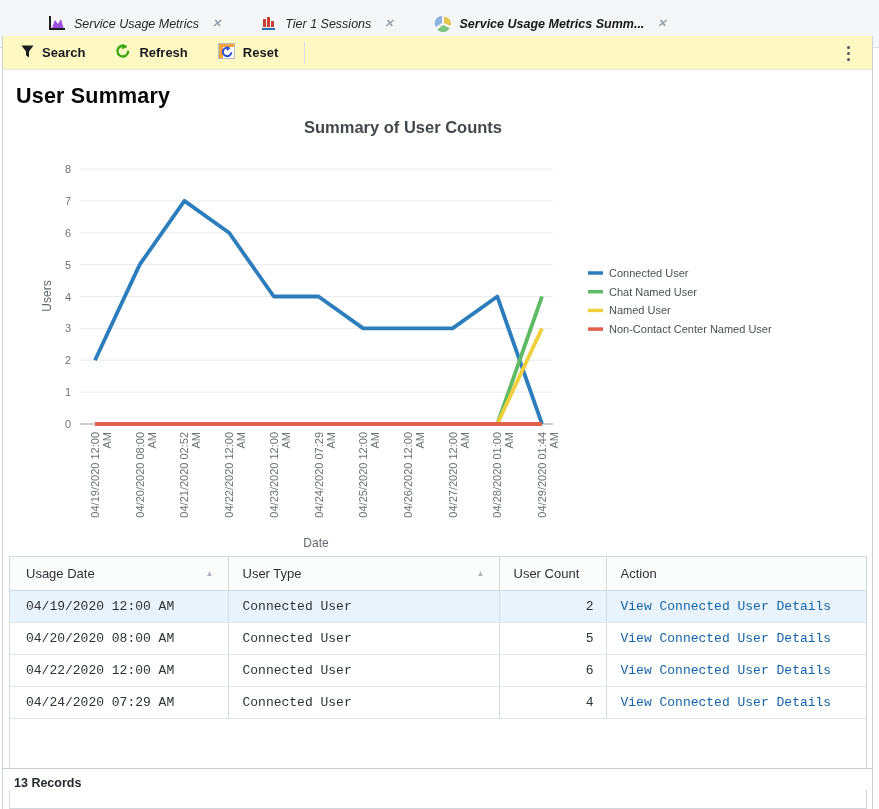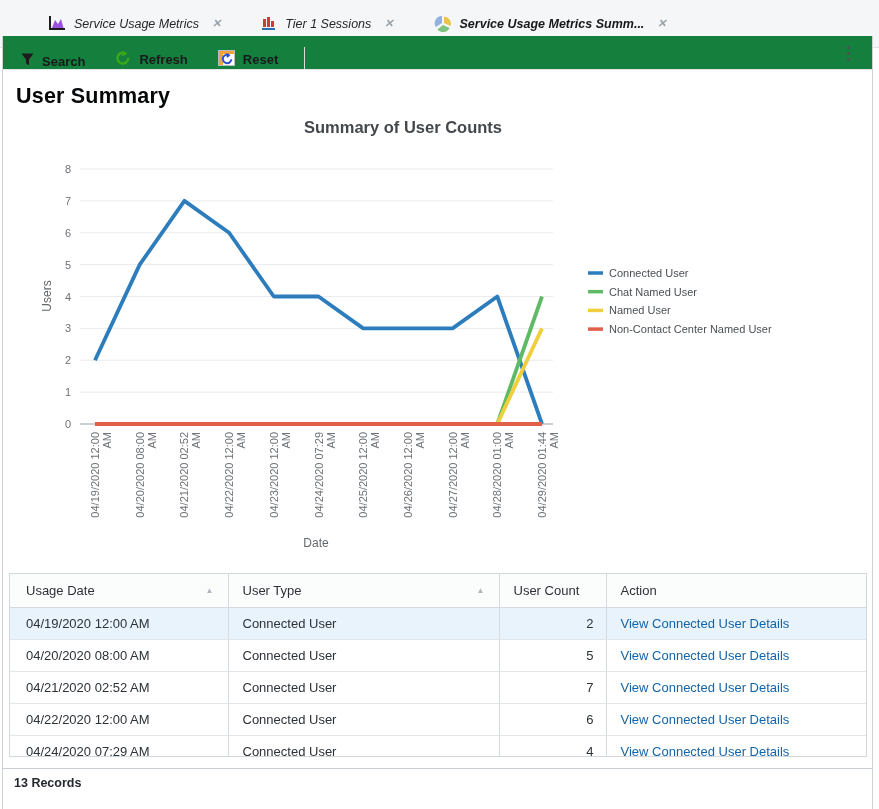--- a/index.html
+++ b/index.html
@@ -13,44 +13,44 @@
   .tab.active .tlabel { font-weight:700; color:#16191c; }
   .tab.active::after { content:""; position:absolute; left:0; right:0; bottom:0; height:4px; background:#1478d6; }
   .tclose { font-size:11px; color:#9aa2a9; font-weight:700; margin-left:4px; }
   .ticon svg { display:block; }
 
   
   .vline { position:absolute; top:36px; bottom:0; width:1px; background:#ccd2d6; }
   .vline.left { left:2px; } .vline.right { left:872px; }
 
   
-  .toolbar { position:absolute; top:36px; left:3px; width:869px; height:34px; background:#15803d;
-             border-bottom:1px solid #e3e6e9; display:flex; align-items:flex-end; padding-left:18px; gap:30px; }
+  .toolbar { position:absolute; top:36px; left:3px; width:869px; height:34px; background:#fef9c3;
+             border-bottom:1px solid #e3e6e9; display:flex; align-items:center; padding-left:18px; gap:30px; }
   .tbtn { display:flex; align-items:center; gap:8px; background:none; border:none; cursor:pointer;
           font-family:inherit; font-size:13px; font-weight:600; color:#17191c; }
   .tdivider { width:1px; height:22px; background:#d8dce0; margin-left:-4px; }
   .kebab { position:absolute; right:14px; top:7px; width:20px; height:20px; display:flex; flex-direction:column;
            align-items:center; justify-content:center; gap:3px; cursor:pointer; }
   .kebab i { width:3px; height:3px; border-radius:50%; background:#4c5156; }
 
   
   h1.page-title { position:absolute; top:84px; left:16px; font-size:21.5px; font-weight:700; color:#060708; letter-spacing:.2px;text-align:right; }
 
   
   #chart-svg { position:absolute; top:110px; left:0; }
 
   
-  .tablewrap { position:absolute; top:573px; left:9px; width:858px; height:184px;
+  .tablewrap { position:absolute; top:556px; left:9px; width:858px; height:253px;
                border:1px solid #d3d8dc; overflow:hidden; background:#fff; }
   table.grid { border-collapse:collapse; table-layout:fixed; width:100%; font-size:13px; color:#2d3237; }
   table.grid th { height:33px; background:#fbfcfc; font-weight:400; text-align:left; padding:0 12px 0 14px;
                   border-bottom:1px solid #d5dade; border-right:1px solid #d5dade; position:relative; }
   table.grid th:first-child { padding-left:16px; }
   table.grid th:last-child, table.grid td:last-child { border-right:none; }
-  table.grid td { height:32px; padding:0 12px 0 14px; border-bottom:1px solid #e3e6e9; border-right:1px solid #d5dade; }
+  table.grid td { height:32px; padding:0 12px 0 14px; border-bottom:1px solid #e3e6e9; border-right:1px solid #d5dade;font-family:Liberation Mono, monospace; }
   table.grid td:first-child { padding-left:16px; }
   th.num, td.num { text-align:right; padding-right:10px; }
   tr.selected td { background:#e9f3fb; }
   .sort-arrow { position:absolute; right:14px; top:50%; transform:translateY(-50%); font-size:8px; color:#aeb5bb; }
   a.action-link { color:#1464ab; text-decoration:none; }
 
   
   .records-footer { position:absolute; top:768px; left:3px; width:869px; height:22px; background:#fff;
                     border-top:1px solid #c9ced2; padding:4px 0 0 11px; }
   .records-footer span { font-size:12.5px; font-weight:700; color:#25292d; }
@@ -217,26 +217,20 @@
     <td class="num">2</td>
     <td><a href="#" class="action-link">View Connected User Details</a></td>
   </tr>
         <tr>
     <td>04/20/2020 08:00 AM</td>
     <td>Connected User</td>
     <td class="num">5</td>
     <td><a href="#" class="action-link">View Connected User Details</a></td>
   </tr>
         <tr>
-    <td>04/21/2020 02:52 AM</td>
-    <td>Connected User</td>
-    <td class="num">7</td>
-    <td><a href="#" class="action-link">View Connected User Details</a></td>
-  </tr>
-        <tr>
     <td>04/22/2020 12:00 AM</td>
     <td>Connected User</td>
     <td class="num">6</td>
     <td><a href="#" class="action-link">View Connected User Details</a></td>
   </tr>
         <tr>
     <td>04/24/2020 07:29 AM</td>
     <td>Connected User</td>
     <td class="num">4</td>
     <td><a href="#" class="action-link">View Connected User Details</a></td>

